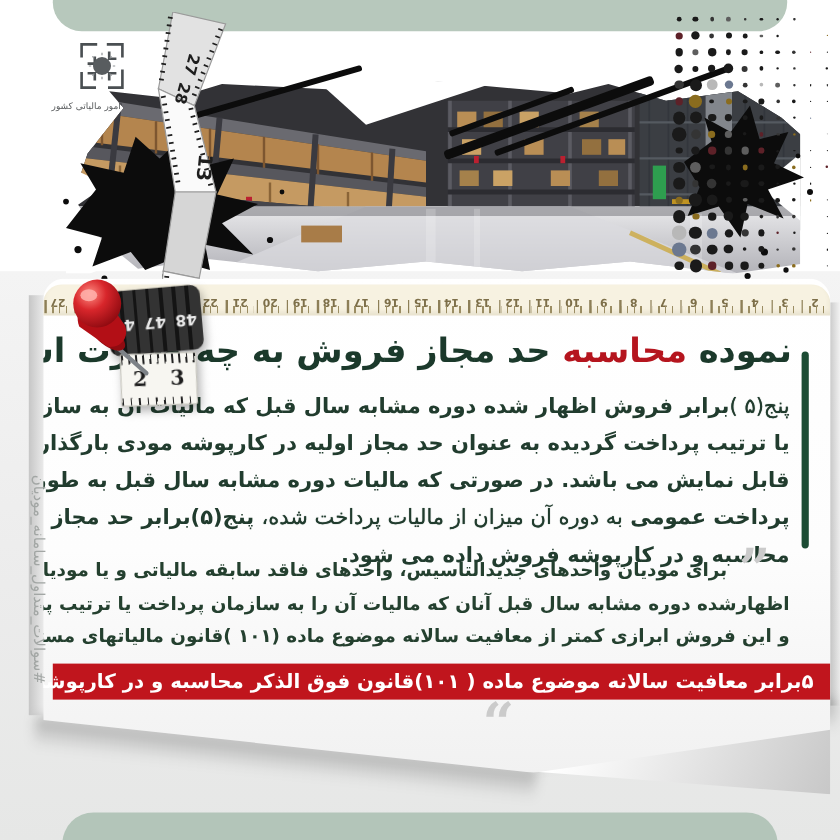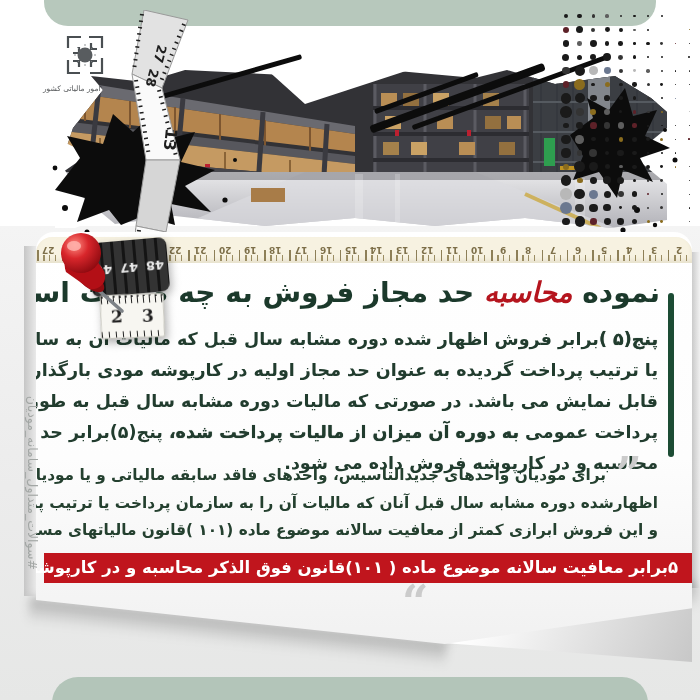--- a/index.html
+++ b/index.html
@@ -54,35 +54,35 @@
   .rcell{flex:1;position:relative;text-align:center;}
   .rcell span{display:inline-block;transform:rotate(180deg);font-size:9px;line-height:11px;
               color:#7d6f49;font-weight:bold;}
   .rcell::before{content:'';position:absolute;left:1px;bottom:2px;width:1.5px;height:11px;background:#8d7f57;}
   .rcell .mt{position:absolute;left:3px;right:2px;bottom:2px;height:6px;
              background:repeating-linear-gradient(90deg,transparent 0 4.4px,#9b8d63 4.4px 5.6px);}
 
   
   .title-row{position:absolute;right:32px;left:90px;top:40px;height:42px;line-height:42px;
              text-align:right;font-size:28px;font-weight:bold;color:#1b392b;white-space:nowrap;}
-  .title-row .hl{color:#b5151e;font-style:italic;}
+  .title-row .hl{color:#b5151e;}
 
   .accent-line{position:absolute;right:18px;top:61px;width:6px;height:164px;border-radius:3px;
                background:#1c4c34;}
 
   
   .para{position:absolute;right:34px;left:32px;color:#213c2e;font-weight:bold;}
   .p1{top:92px;}
   .p1 .ln{height:31px;line-height:31px;font-size:17.5px;}
   .p2{top:230px;color:#24402f;}
   .p2 .ln{height:27.5px;line-height:27.5px;font-size:15.3px;}
   .ln{direction:rtl;text-align:justify;text-align-last:justify;white-space:nowrap;overflow:visible;}
   .ln.nj{text-align:right;text-align-last:right;}
   .ln.ind{padding-right:52px;}
-  .ln b{font-weight:bold;text-shadow:0 0 .7px currentColor;}
+  .ln b{font-weight:normal;text-shadow:0 0 .7px currentColor;}
 
   
   .q{position:absolute;font-family:"DejaVu Serif",serif;font-size:46px;line-height:36px;
      color:#cbcbcb;font-weight:bold;}
   .q-open{right:50px;top:224px;}
   .q-close{left:366px;top:352px;}
 
   
   .redbar{position:absolute;background:#c0151d;color:#fff;font-weight:bold;font-size:16.5px;}
   .redbar1{left:8px;right:0;top:321px;height:30px;line-height:30px;padding:0 14px;

